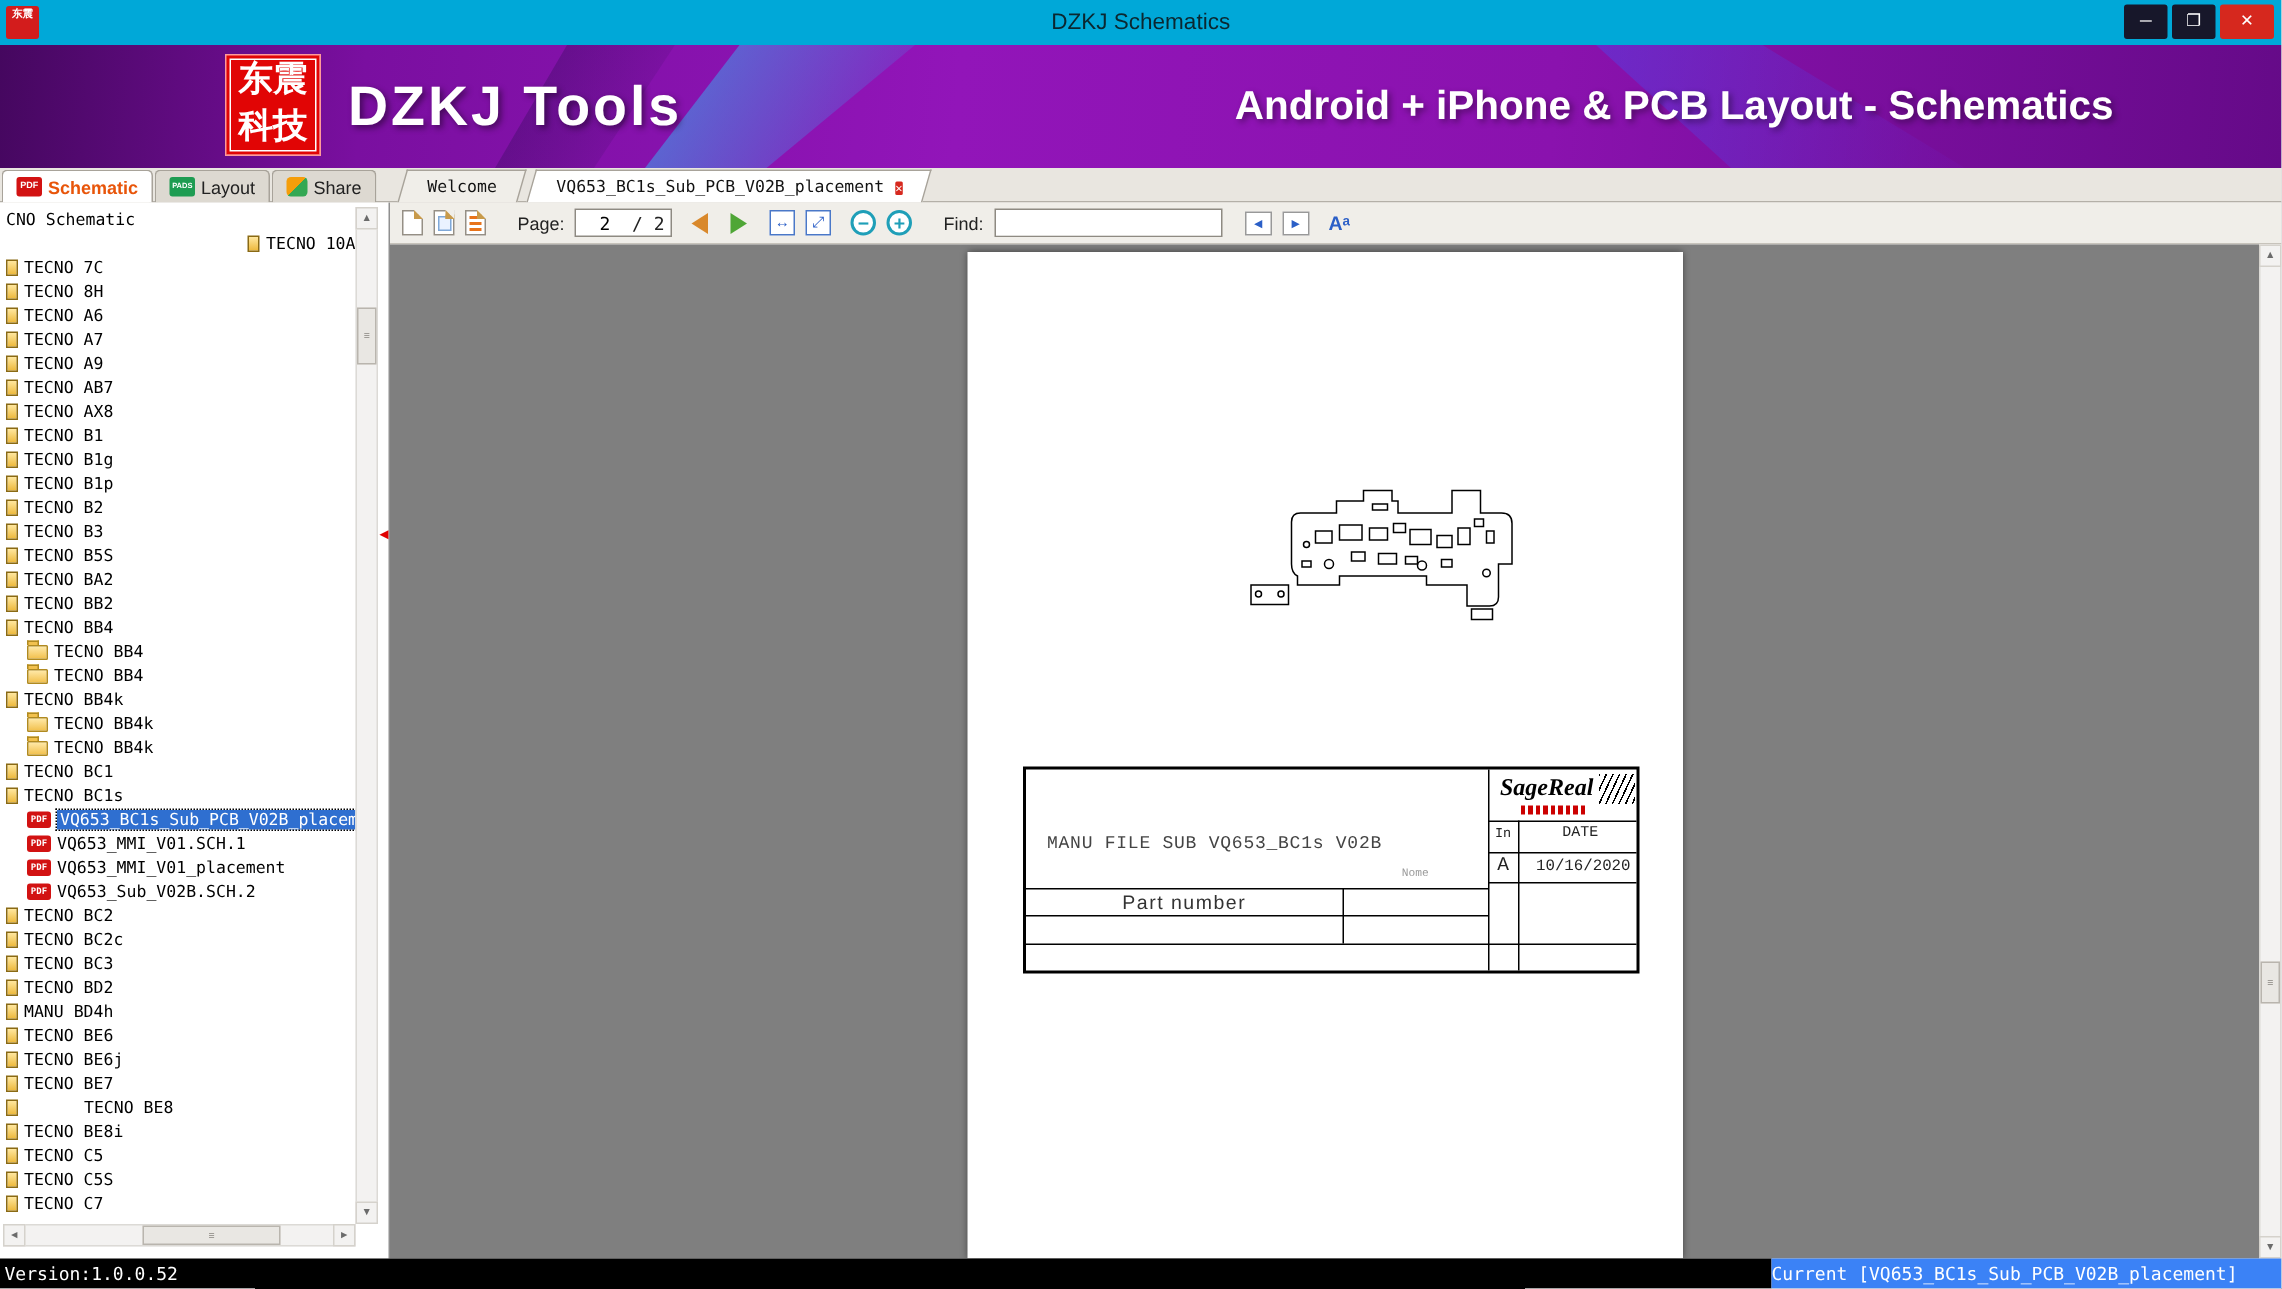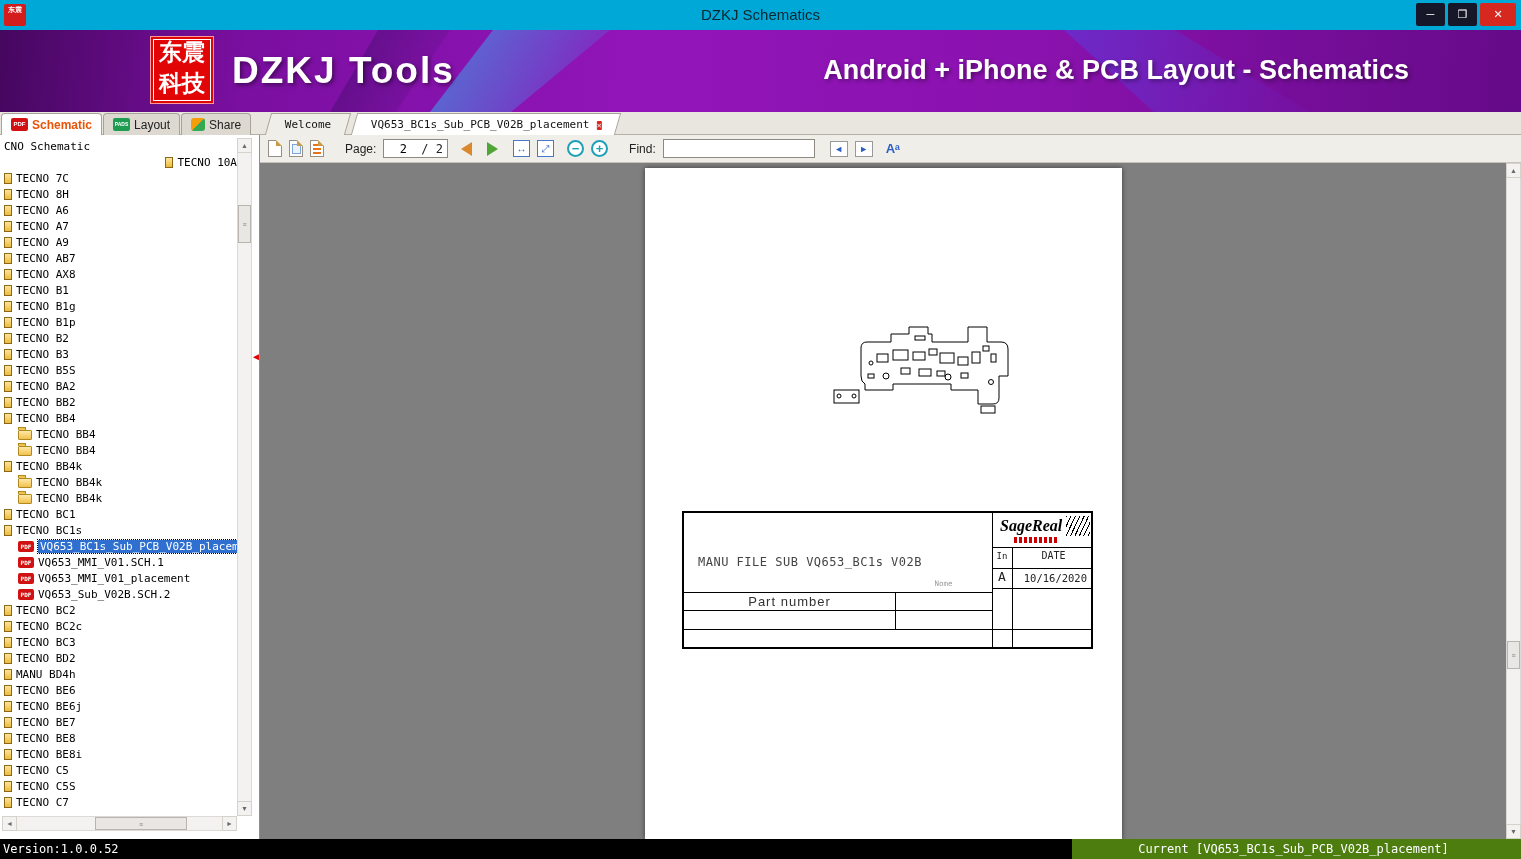--- a/index.html
+++ b/index.html
@@ -120,41 +120,41 @@
               box-shadow:0 0 5px rgba(0,0,0,.55); }
   .viewer-vsb { left:1506px; top:163px; width:15px; height:676px; }
 
   
   .pcb-svg { position:absolute; left:186px; top:150px; }
 
   
   .titleblock { position:absolute; left:37px; top:343px; width:411px; height:138px; border:2px solid #000;
                 font-family:"DejaVu Sans Mono","Liberation Mono",monospace; color:#222; }
   .tb-line { position:absolute; background:#000; }
-  .tb-text { position:absolute; }
+  .tb-text { position:absolute;font-family:Liberation Mono, monospace; }
   .tb-manu { left:14px; top:42px; font-size:12px; color:#444; letter-spacing:.5px; }
   .tb-brand { left:316px; top:4px; width:70px; font-size:16px; font-weight:bold; font-style:italic; color:#000;
               font-family:"Liberation Serif","DejaVu Serif",serif; }
   .tb-brand-hatch { position:absolute; left:382px; top:3px; width:24px; height:20px;
               background:repeating-linear-gradient(115deg,#000 0 1px,transparent 1px 4px); }
   .tb-brand-sub { position:absolute; left:330px; top:24px; width:44px; height:6px;
               background:repeating-linear-gradient(90deg,#C00 0 3px,transparent 3px 5px); }
   .tb-in    { left:308px; top:38px; width:20px; text-align:center; font-size:9px; }
   .tb-date  { left:328px; top:37px; width:83px; text-align:center; font-size:10px; }
   .tb-rev   { left:308px; top:56px; width:20px; text-align:center; font-size:13px; }
   .tb-dateval { left:320px; top:59px; width:83px; text-align:right; font-size:10.5px; }
   .tb-part  { left:0; top:81px; width:211px; text-align:center; font-size:13px; color:#333; letter-spacing:1px;
               font-family:"Liberation Sans",sans-serif; }
   .tb-nome  { left:211px; top:66px; width:97px; text-align:center; font-size:7.5px; color:#9a9a9a; }
 
   
   .statusbar { position:absolute; left:0; top:839px; width:1521px; height:20px; display:flex;
                font-family:"DejaVu Sans Mono","Liberation Mono",monospace; font-size:12px; }
   .status-left  { flex:1; background:#000; color:#fff; line-height:20px; padding-left:3px; }
-  .status-right { width:449px; background:#4d7c0f; color:#fff; line-height:20px; text-align:center; padding-right:6px; }
+  .status-right { width:340px; background:#3b82f6; color:#fff; line-height:20px; text-align:left; padding-right:6px; }
 </style>
 </head>
 <body>
 
 <div id="app">
 
   <div class="titlebar">
     <div class="app-icon">东震</div>
     <div class="tb-title">DZKJ Schematics</div>
     <div class="win-btns">
@@ -368,21 +368,21 @@
           <span class="tlabel">TECNO BE6</span>
         </div>
         <div class="tree-row" style="padding-left: 4px;">
           <span class="ticon folder"></span>
           <span class="tlabel">TECNO BE6j</span>
         </div>
         <div class="tree-row" style="padding-left: 4px;">
           <span class="ticon folder"></span>
           <span class="tlabel">TECNO BE7</span>
         </div>
-        <div class="tree-row" style="padding-left: 4px;">
+        <div class="tree-row" style="padding-left: 4px; gap: 40px;">
           <span class="ticon folder"></span>
           <span class="tlabel">TECNO BE8</span>
         </div>
         <div class="tree-row" style="padding-left: 4px;">
           <span class="ticon folder"></span>
           <span class="tlabel">TECNO BE8i</span>
         </div>
         <div class="tree-row" style="padding-left: 4px;">
           <span class="ticon folder"></span>
           <span class="tlabel">TECNO C5</span>

